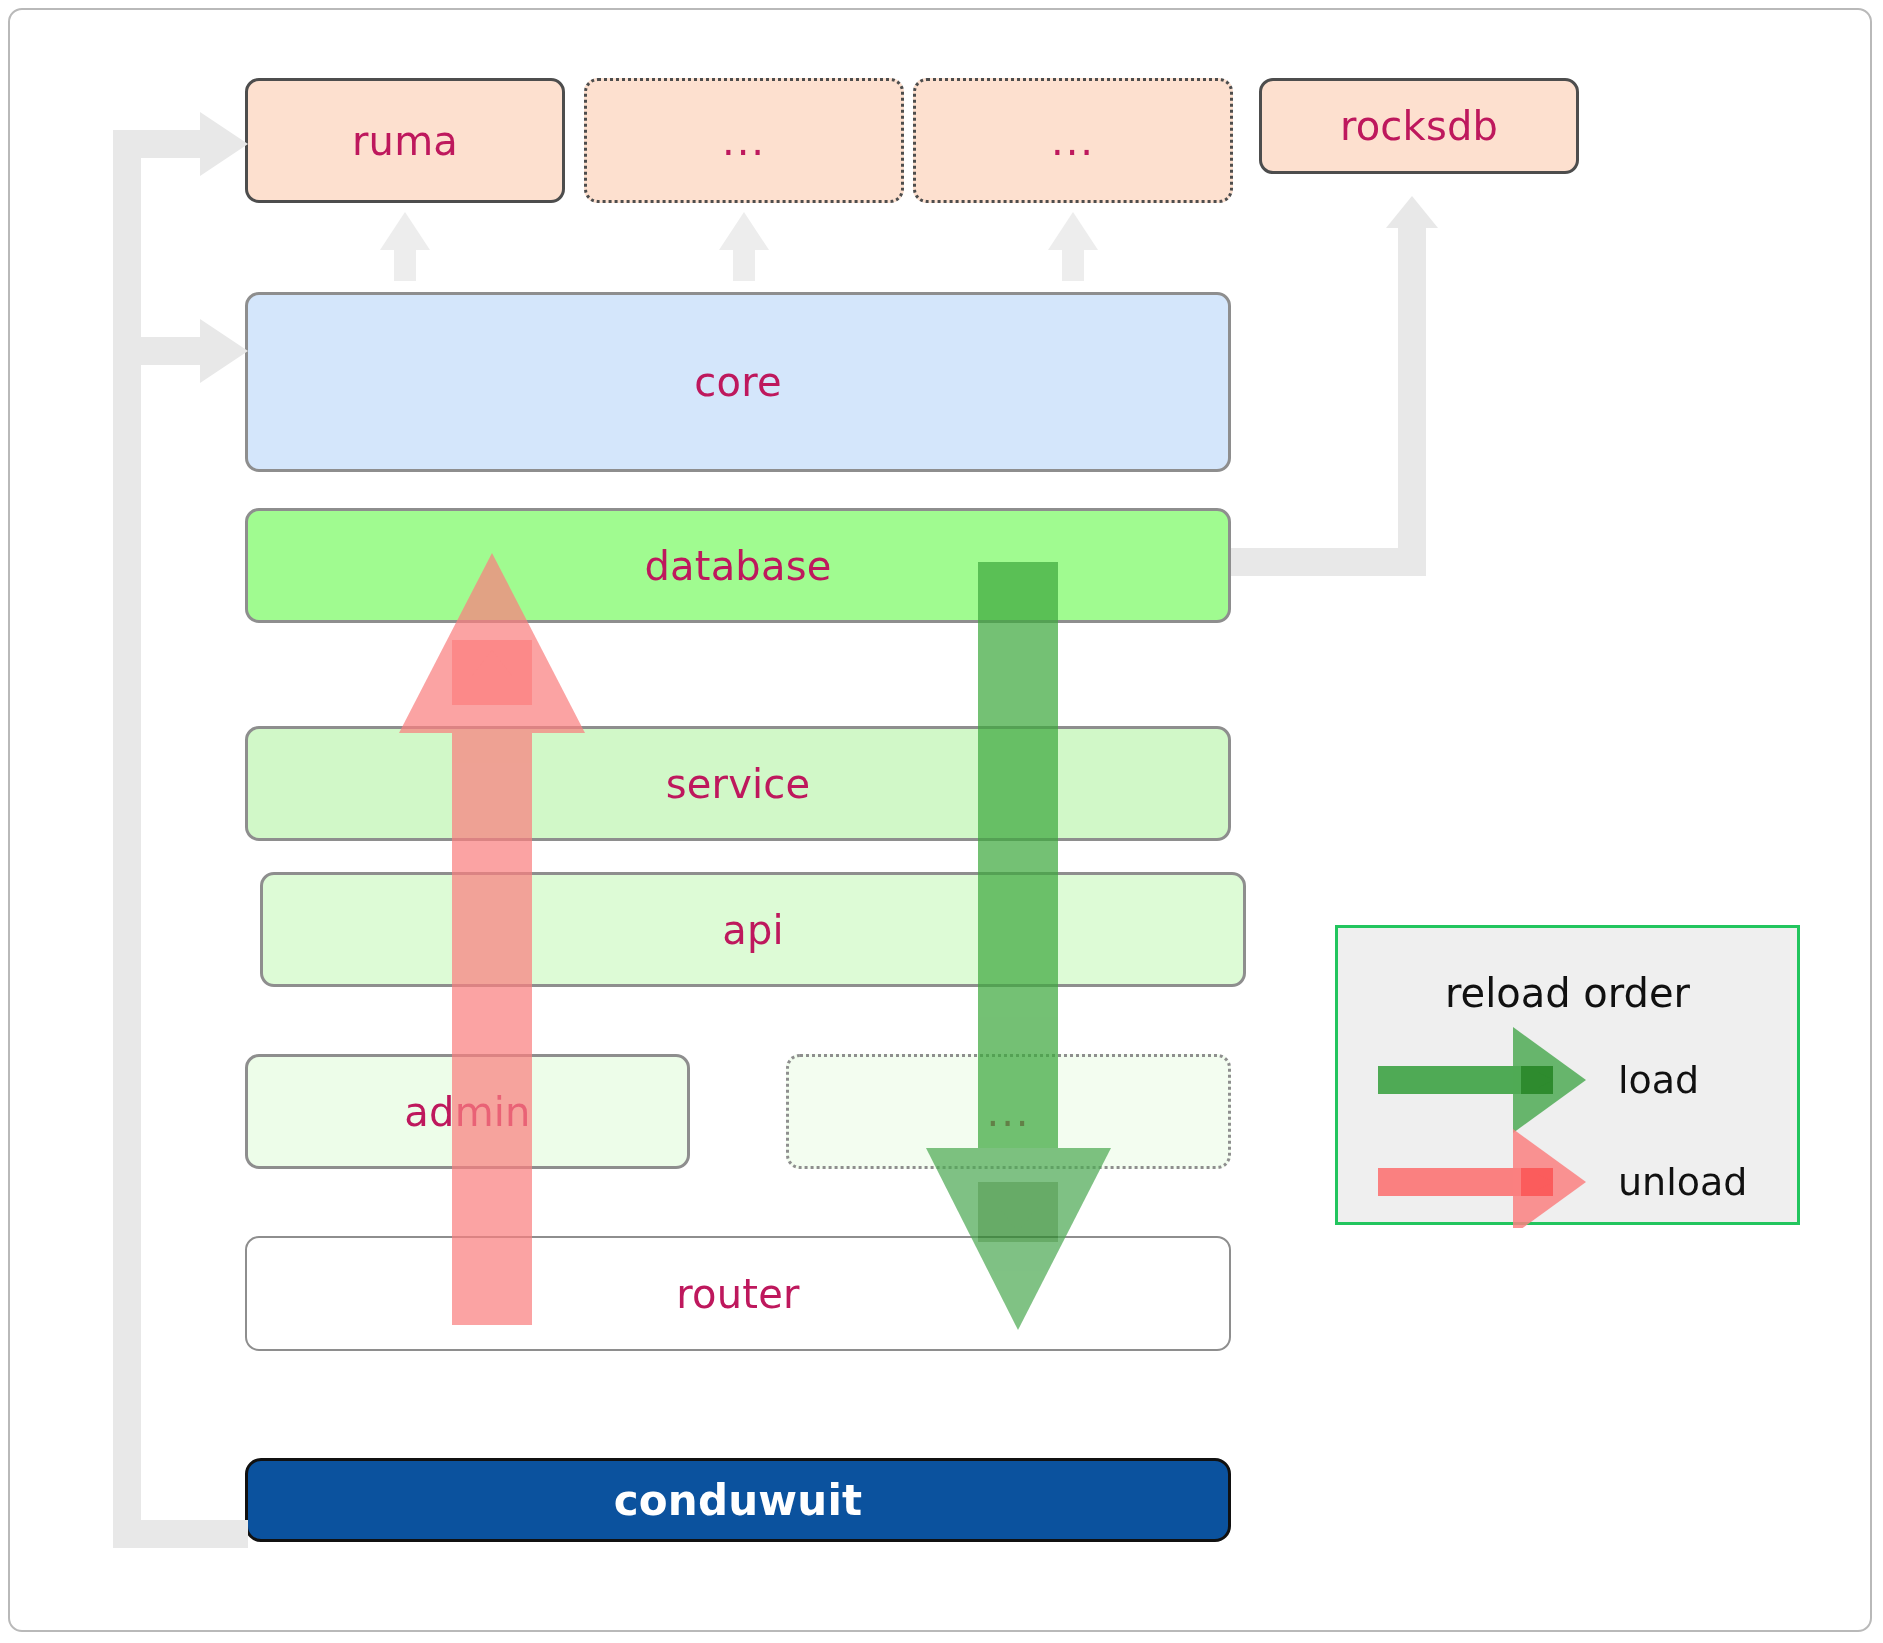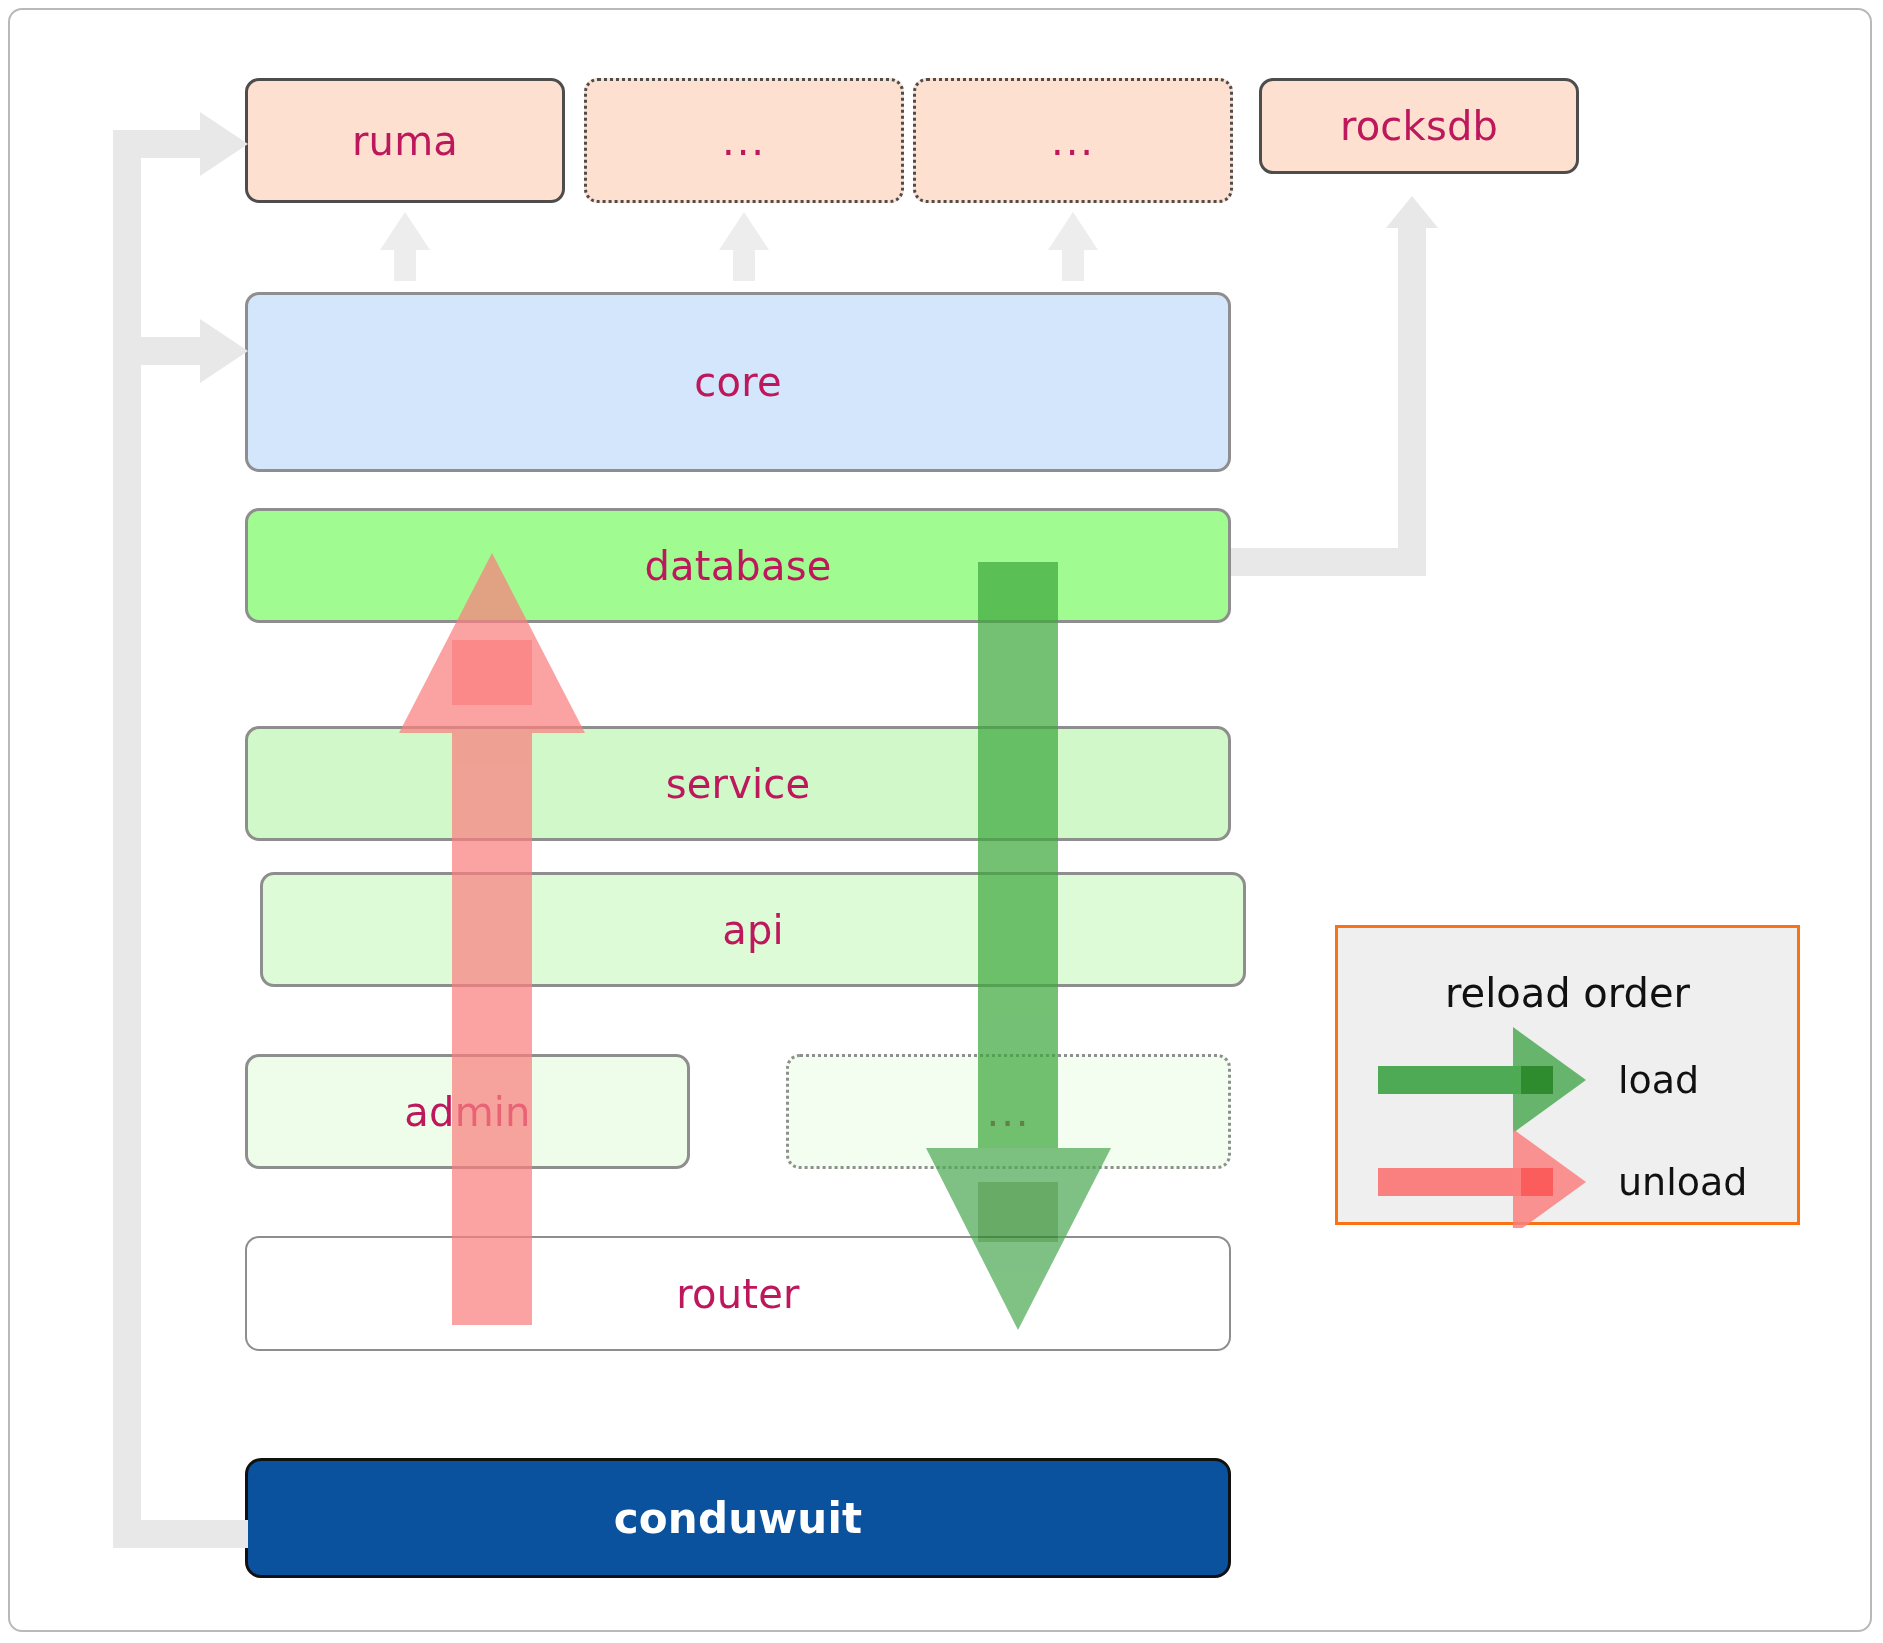--- a/index.html
+++ b/index.html
@@ -19,21 +19,21 @@
   .svc{border:3px solid #8e8e8e;background:#d1f8c8;}
   .api{border:3px solid #8e8e8e;background:#ddfbd6;}
   .admin{border:3px solid #8e8e8e;background:#edfde9;}
   .adots{border:3px dotted #8e8e8e;background:#f3fdf0;}
   .router{border:2px solid #8e8e8e;background:#ffffff;}
   .app{border:3px solid #111;background:#0b529e;border-radius:16px;}
   .app .lbl{color:#ffffff;font-size:42px;font-weight:bold;}
   svg.layer{position:absolute;left:0;top:0;width:1883px;height:1643px;pointer-events:none;}
   #arrowsBack{z-index:1;}
   #arrowsFront{z-index:4;}
-  .legend{position:absolute;box-sizing:border-box;background:#efefef;border:3px solid #f97316;}
+  .legend{position:absolute;box-sizing:border-box;background:#efefef;border:3px solid #22c55e;}
   .legend-title{position:absolute;width:100%;text-align:center;top:42px;font-size:40px;color:#111;}
   .legend-lbl{position:absolute;font-size:38px;color:#111;}
 </style>
 </head>
 <body>
 
 <div id="stage">
   <div id="frame"></div>
 
   <svg class="layer" id="arrowsBack" viewBox="0 0 1883 1643">
@@ -103,21 +103,21 @@
   <div class="box admin" style="left:245px;top:1054px;width:445px;height:115px;">
     <span class="lbl">admin</span>
   </div>
   <div class="box adots dots" style="left:786px;top:1054px;width:445px;height:115px;">
     <span class="lbl">...</span>
   </div>
   <div class="box router" style="left:245px;top:1236px;width:986px;height:115px;">
     <span class="lbl">router</span>
   </div>
 
-  <div class="box app" style="left:245px;top:1458px;width:986px;height:120px;">
+  <div class="box app" style="left:245px;top:1458px;width:986px;height:84px;">
     <span class="lbl">conduwuit</span>
   </div>
 
   <svg class="layer" id="arrowsFront" viewBox="0 0 1883 1643">
     <g opacity="0.72">
       <rect x="452" y="640" width="80" height="685" fill="#fa8080"></rect>
       <polygon points="492,553 585,733 399,733" fill="#fa8080"></polygon>
       <rect x="452" y="640" width="80" height="65" fill="#fb5c5c"></rect>
       <polygon points="492,650 512,676 472,676" fill="#fb5c5c"></polygon>
     </g>

